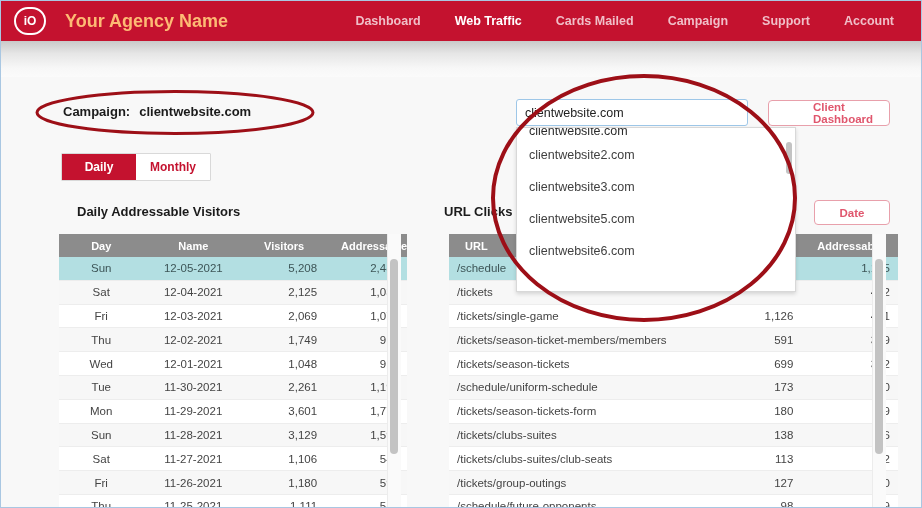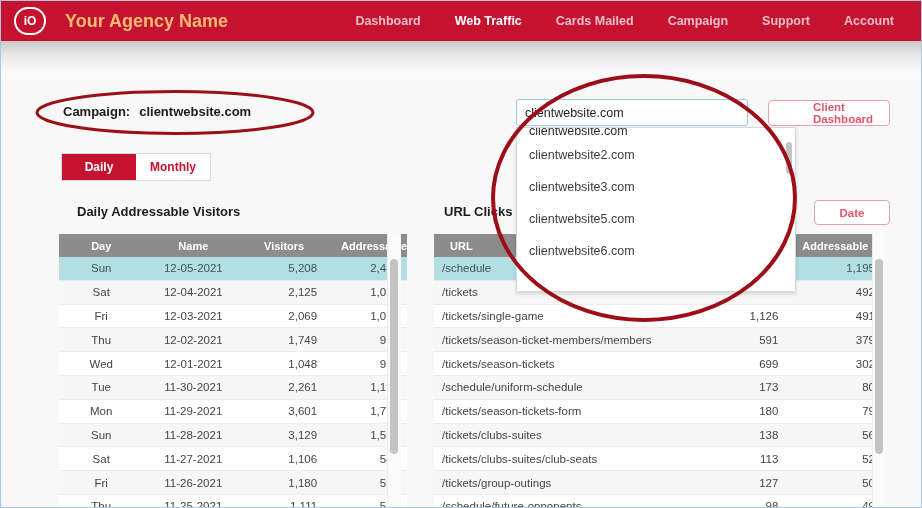--- a/index.html
+++ b/index.html
@@ -93,21 +93,21 @@
   .toggle .tab.active{background:#c4122f;color:#ffffff;}
 
   
   .sec-title{position:absolute;font-size:13px;font-weight:bold;color:#1b1b1b;white-space:nowrap;}
   #daily-visitors-title{left:60px;top:203px;margin-left:16px;}
   #url-clicks-title{left:443px;top:203px;}
 
   
   .table-box{position:absolute;background:#ffffff;overflow:hidden;}
   #visitors-table-box{left:58px;top:233px;width:348px;height:275px;}
-  #urlclicks-table-box{left:433px;top:233px;width:449px;height:275px;}
+  #urlclicks-table-box{left:448px;top:233px;width:449px;height:275px;}
   table.grid{border-collapse:collapse;width:100%;table-layout:fixed;}
   table.grid th{
     background:#8c8c8c;color:#ffffff;font-size:11px;font-weight:bold;
     height:23px;padding:0 16px;text-align:center;white-space:nowrap;
   }
   table.grid td{
     font-size:11.5px;color:#444444;height:22.8px;padding:0 8px;white-space:nowrap;
     border-bottom:1px solid #ededed;
   }
   table.grid tr:nth-child(odd) td{background:#ffffff;}

